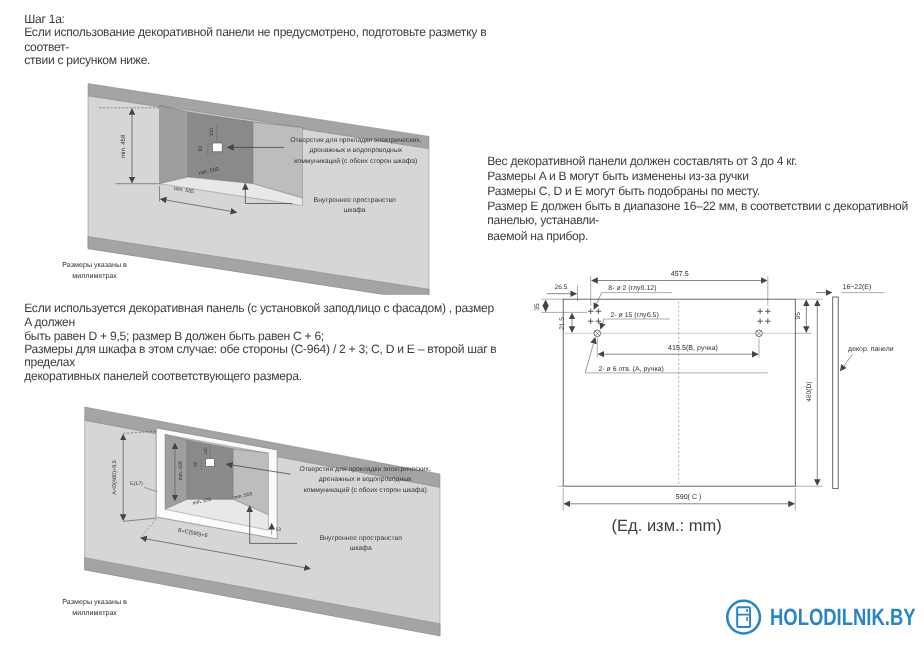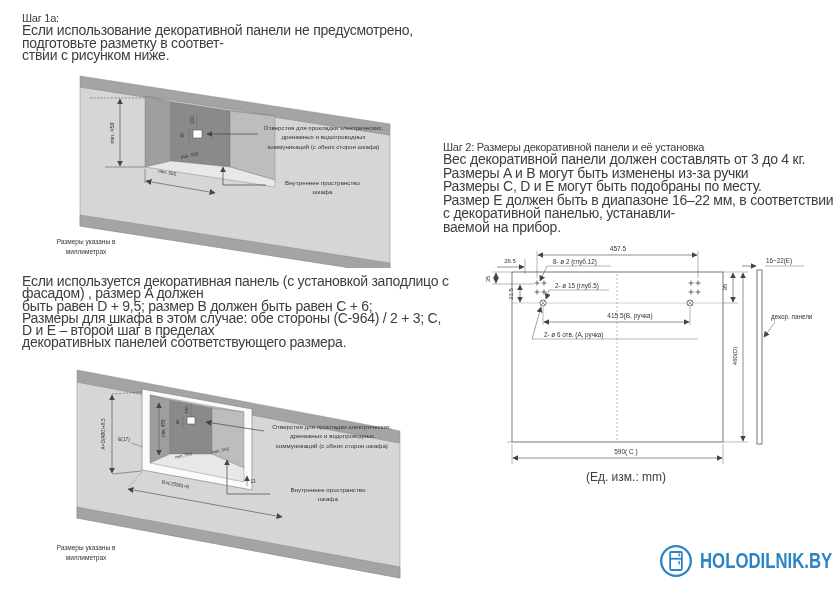--- a/index.html
+++ b/index.html
@@ -1,20 +1,20 @@
 <!DOCTYPE html>
 <html><head>
 <meta charset="utf-8">
 <style>
   *{margin:0;padding:0;box-sizing:border-box}
   html,body{width:840px;height:604px}
   body{position:relative;background:#ffffff;font-family:"Liberation Sans",sans-serif;color:#3d3d3d;overflow:hidden}
   .abs{position:absolute}
   .step-title{font-size:11px;letter-spacing:-0.25px;line-height:12.3px;white-space:pre-line}
-  .step-body{font-size:14px;letter-spacing:-0.25px;line-height:12.3px;white-space:pre-line}
+  .step-body{font-size:11px;letter-spacing:-0.25px;line-height:12.3px;white-space:pre-line}
   .step2 .step-body{line-height:13.5px}
   .dwlabel{position:absolute;font-size:6.2px;line-height:1.5;text-align:center;white-space:pre-line;color:#333}
   .note{position:absolute;font-size:6.5px;line-height:1.6;text-align:center;white-space:pre-line;color:#333}
   svg text{font-family:"Liberation Sans",sans-serif;fill:#333}
   .dwrap{position:absolute}
   .logo{position:absolute;left:658px;top:543px;display:flex;align-items:center;gap:6px}
   .logo-text{font-weight:bold;font-size:21.5px;color:#2b85c4;transform:scaleX(0.78);transform-origin:left center;white-space:nowrap;letter-spacing:0}
 </style>
 </head>
 <body>
@@ -128,21 +128,20 @@
   <div class="dwlabel" style="left:202px;top:64px;width:140px">Отверстия для прокладки электрических,
 дренажных и водопроводных
 коммуникаций (с обеих сторон шкафа)</div>
   <div class="dwlabel" style="left:214px;top:127px;width:108px">Внутреннее пространство
 шкафа</div>
 </div>
 <div class="note" style="left:30px;top:543px;width:112px">Размеры указаны в
 миллиметрах</div>
 
 <div class="abs step2" style="left:443px;top:141px;width:395px">
-  <div class="step-title">Шаг 2: Размеры декоративной панели и её установка</div>
   <div class="step-body">Вес декоративной панели должен составлять от 3 до 4 кг.
 Размеры A и B могут быть изменены из-за ручки
 Размеры C, D и E могут быть подобраны по месту.
 Размер E должен быть в диапазоне 16–22 мм, в соответствии с декоративной панелью, устанавли-
 ваемой на прибор.</div>
 </div>
 
 <div class="dwrap" style="left:480px;top:226px;width:355px;height:245px">
   <svg width="355" height="245" viewBox="0 0 355 245">
     <defs>
@@ -222,21 +221,21 @@
 
     <text x="291" y="93" font-size="6.3">декор. панели</text>
     <line x1="295" y1="96" x2="284" y2="111" stroke="#444" stroke-width="0.5" marker-end="url(#m3)"></line>
 
     <line x1="32" y1="218" x2="32" y2="238" stroke="#444" stroke-width="0.4"></line>
     <line x1="243" y1="218" x2="243" y2="238" stroke="#444" stroke-width="0.4"></line>
     <line x1="33" y1="232" x2="242" y2="232" stroke="#444" stroke-width="0.6" marker-start="url(#m3)" marker-end="url(#m3)"></line>
     <text x="146" y="228" text-anchor="middle" font-size="6.5">590( C )</text>
   </svg>
 </div>
-<div class="abs" style="left:556px;top:470px;width:140px;text-align:center;font-size:12px;color:#3d3d3d">(Ед. изм.: mm)</div>
+<div class="abs" style="left:556px;top:470px;width:140px;font-size:15px;color:#3d3d3d">(Ед. изм.: mm)</div>
 
 <div class="logo">
   <svg width="36" height="36" viewBox="0 0 40 40">
     <circle cx="20" cy="20" r="16.5" fill="none" stroke="#2b85c4" stroke-width="2.6"></circle>
     <rect x="13.5" y="10" width="13" height="20" rx="1" fill="none" stroke="#2b85c4" stroke-width="2"></rect>
     <line x1="13.5" y1="17.5" x2="26.5" y2="17.5" stroke="#2b85c4" stroke-width="2"></line>
     <line x1="23.5" y1="11.8" x2="23.5" y2="14.8" stroke="#2b85c4" stroke-width="1.6"></line>
     <line x1="23.5" y1="20" x2="23.5" y2="24" stroke="#2b85c4" stroke-width="1.6"></line>
   </svg>
   <span class="logo-text">HOLODILNIK.BY</span>

